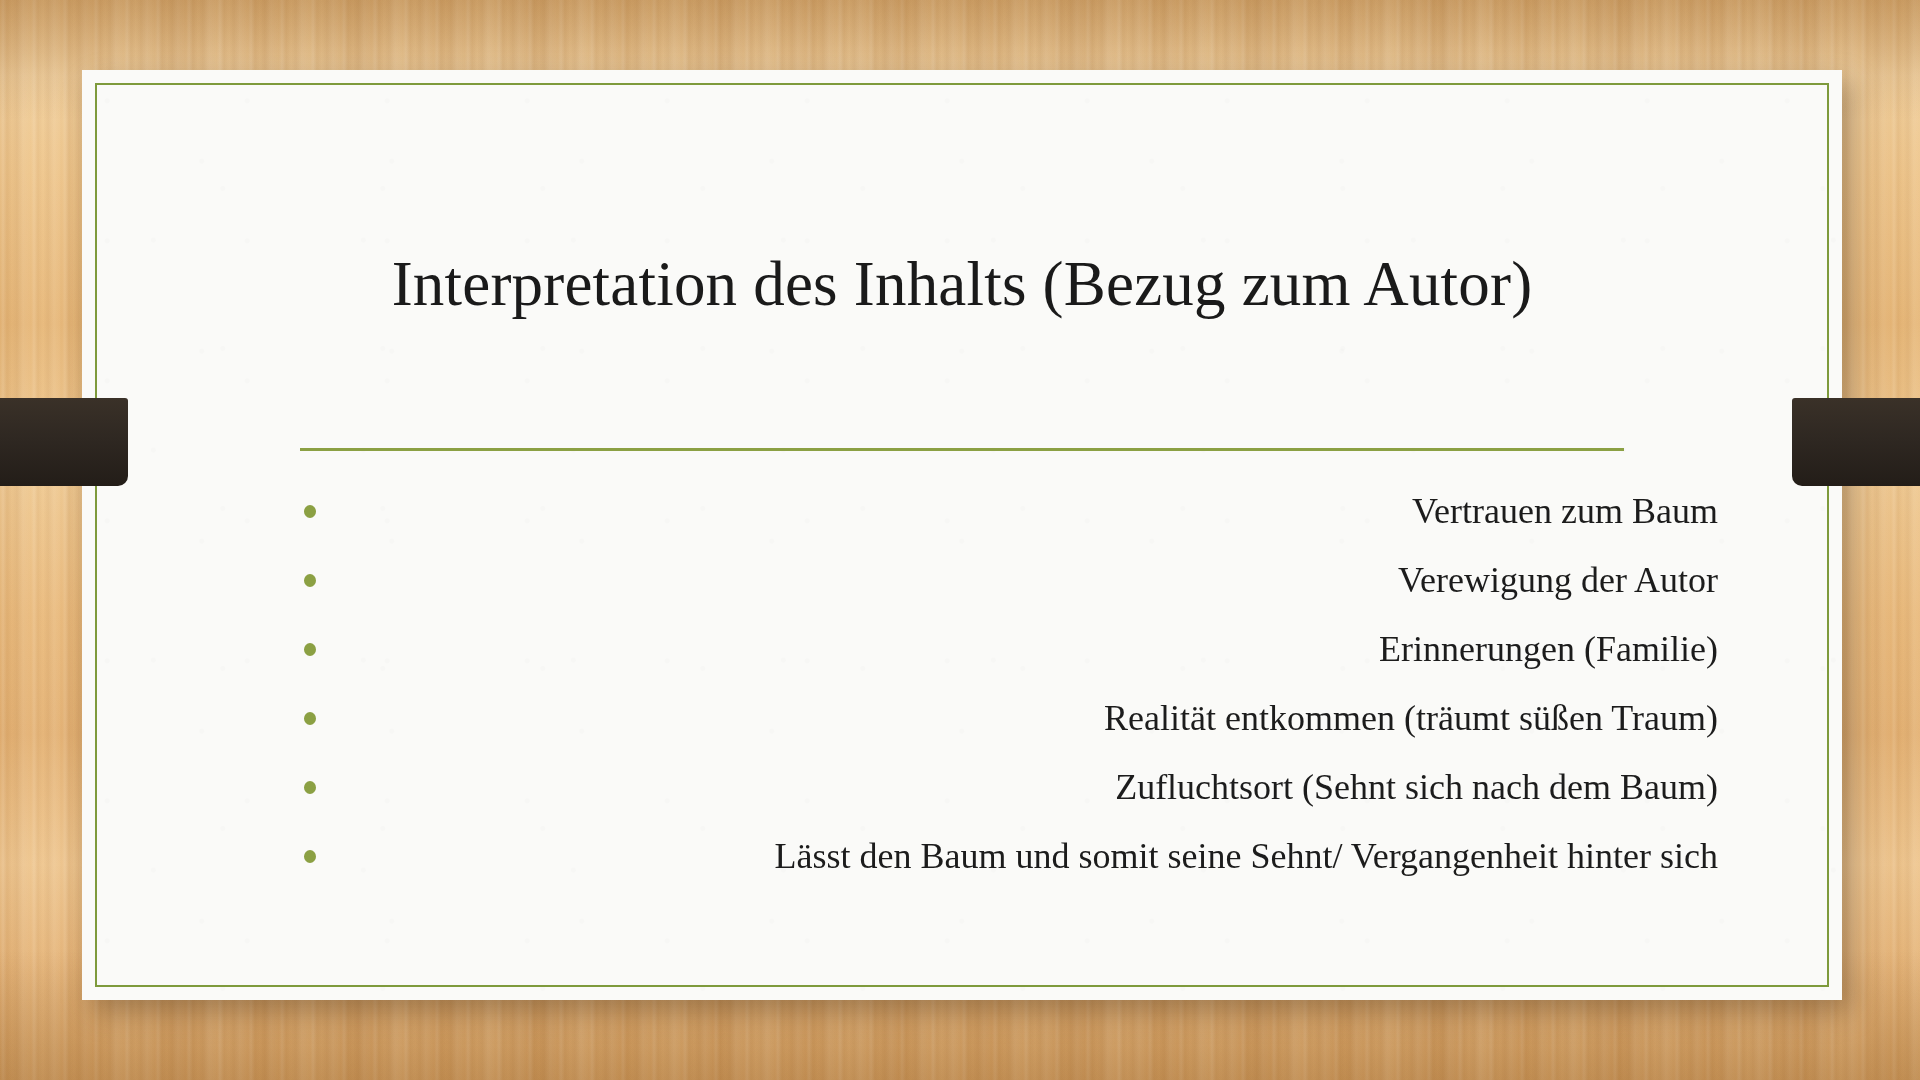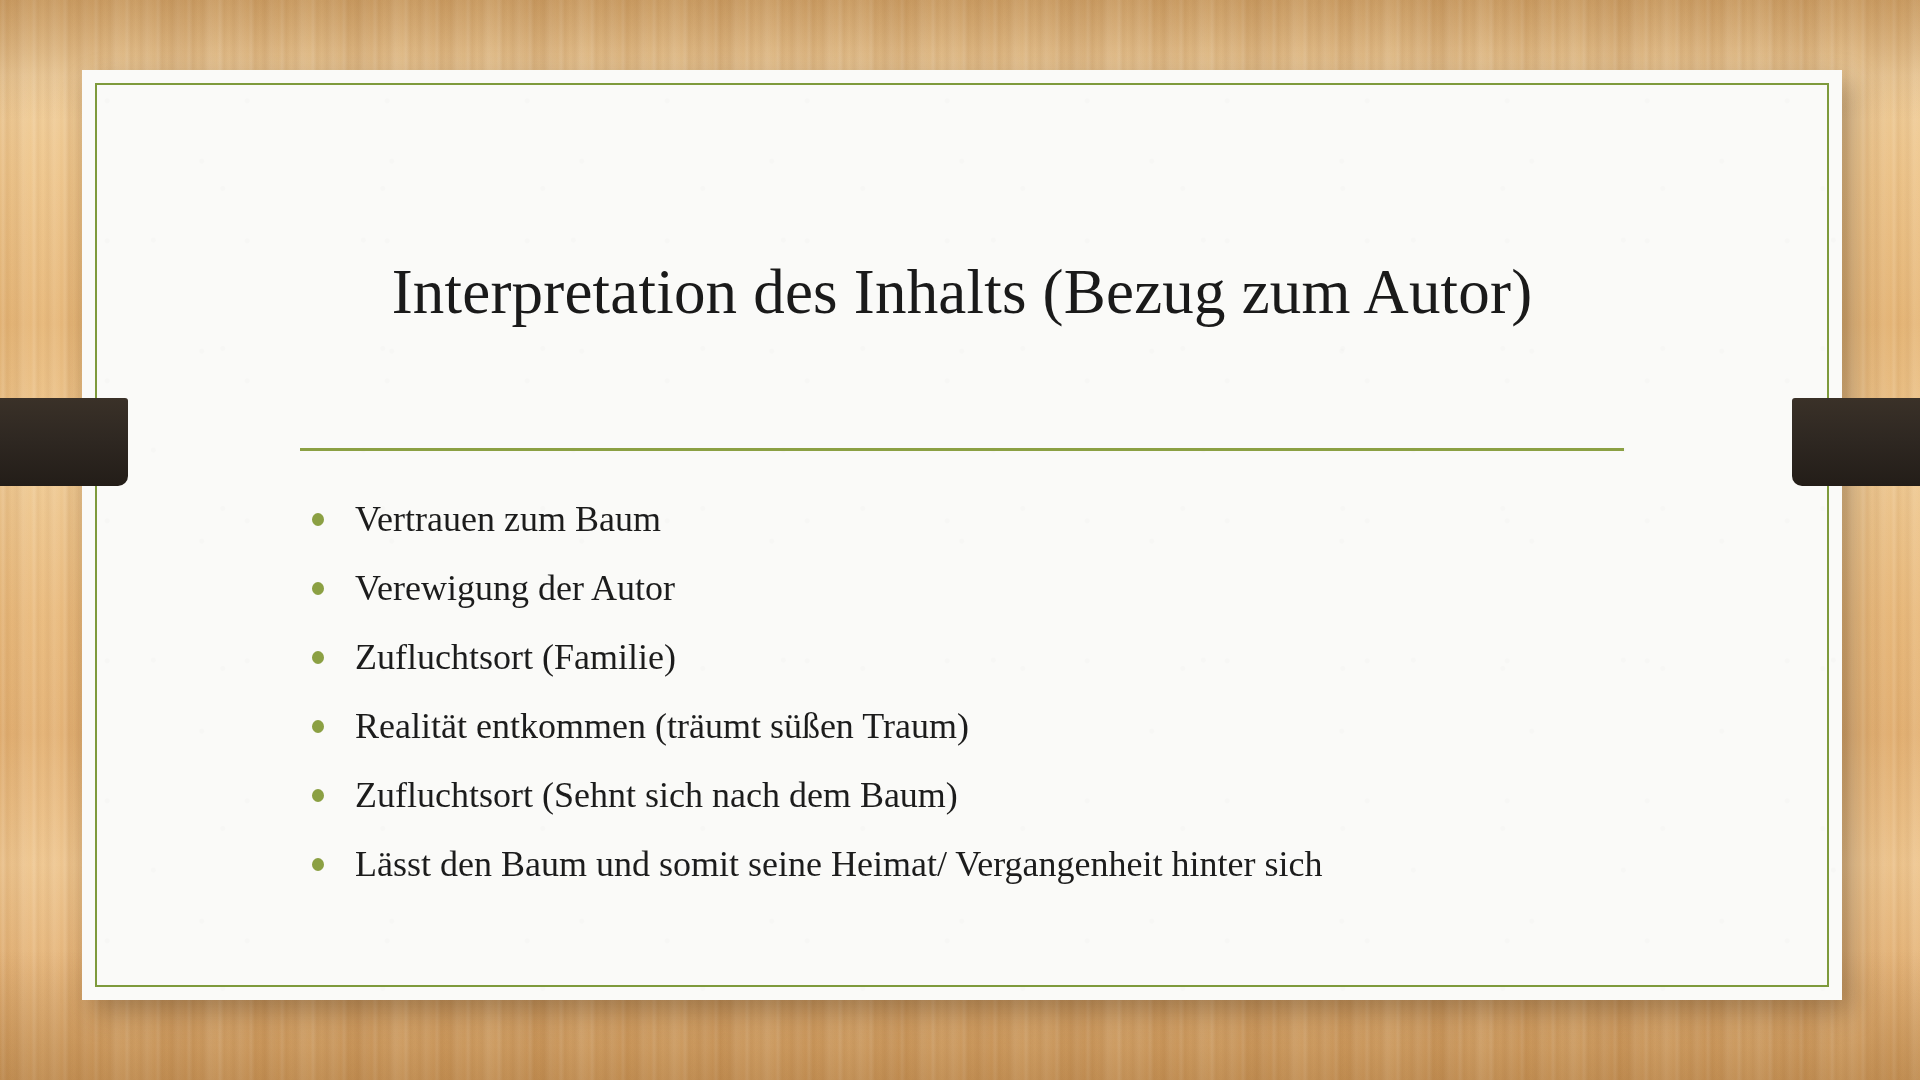--- a/index.html
+++ b/index.html
@@ -136,42 +136,43 @@
   .slide-title {
     position: absolute;
     left: 116px;
     right: 116px;
     top: 176px;
     font-size: 63px;
     line-height: 1.1;
     color: #1A1A1A;
     font-weight: normal;
     letter-spacing: 0.2px;
-    margin: 12px;
+    margin: 4px;
     text-align: center;
     white-space: nowrap;
   }
 
   .title-rule {
     position: absolute;
     left: 218px;
     right: 218px;
     top: 378px;
     height: 3px;
     background: #8BA043;
   }
 
   .bullet-list {
     position: absolute;
     left: 210px;
     right: 116px;
     top: 410px;
     list-style: none;
-    margin: 16px;
+    margin: 8px;
     padding: 0;
+    text-align: right;
   }
 
   .bullet-item {
     position: relative;
     padding-left: 47px;
     margin-bottom: 23px;
     font-size: 36px;
     line-height: 1.28;
     color: #1C1C1C;
     white-space: nowrap;
@@ -216,34 +217,34 @@
           <span>Vertrauen zum Baum</span>
         </li>
 
         <li class="bullet-item">
           <span class="bullet-dot"></span>
           <span>Verewigung der Autor</span>
         </li>
 
         <li class="bullet-item">
           <span class="bullet-dot"></span>
-          <span>Zufluchtsort (Familie)</span>
+          <span>Erinnerungen (Familie)</span>
         </li>
 
         <li class="bullet-item">
           <span class="bullet-dot"></span>
           <span>Realität entkommen (träumt süßen Traum)</span>
         </li>
 
         <li class="bullet-item">
           <span class="bullet-dot"></span>
           <span>Zufluchtsort (Sehnt sich nach dem Baum)</span>
         </li>
 
         <li class="bullet-item">
           <span class="bullet-dot"></span>
-          <span>Lässt den Baum und somit seine Heimat/ Vergangenheit hinter sich</span>
+          <span>Lässt den Baum und somit seine Sehnt/ Vergangenheit hinter sich</span>
         </li>
 
       </ul>
     </div>
   </div>
 </div>
 
 </body></html>

